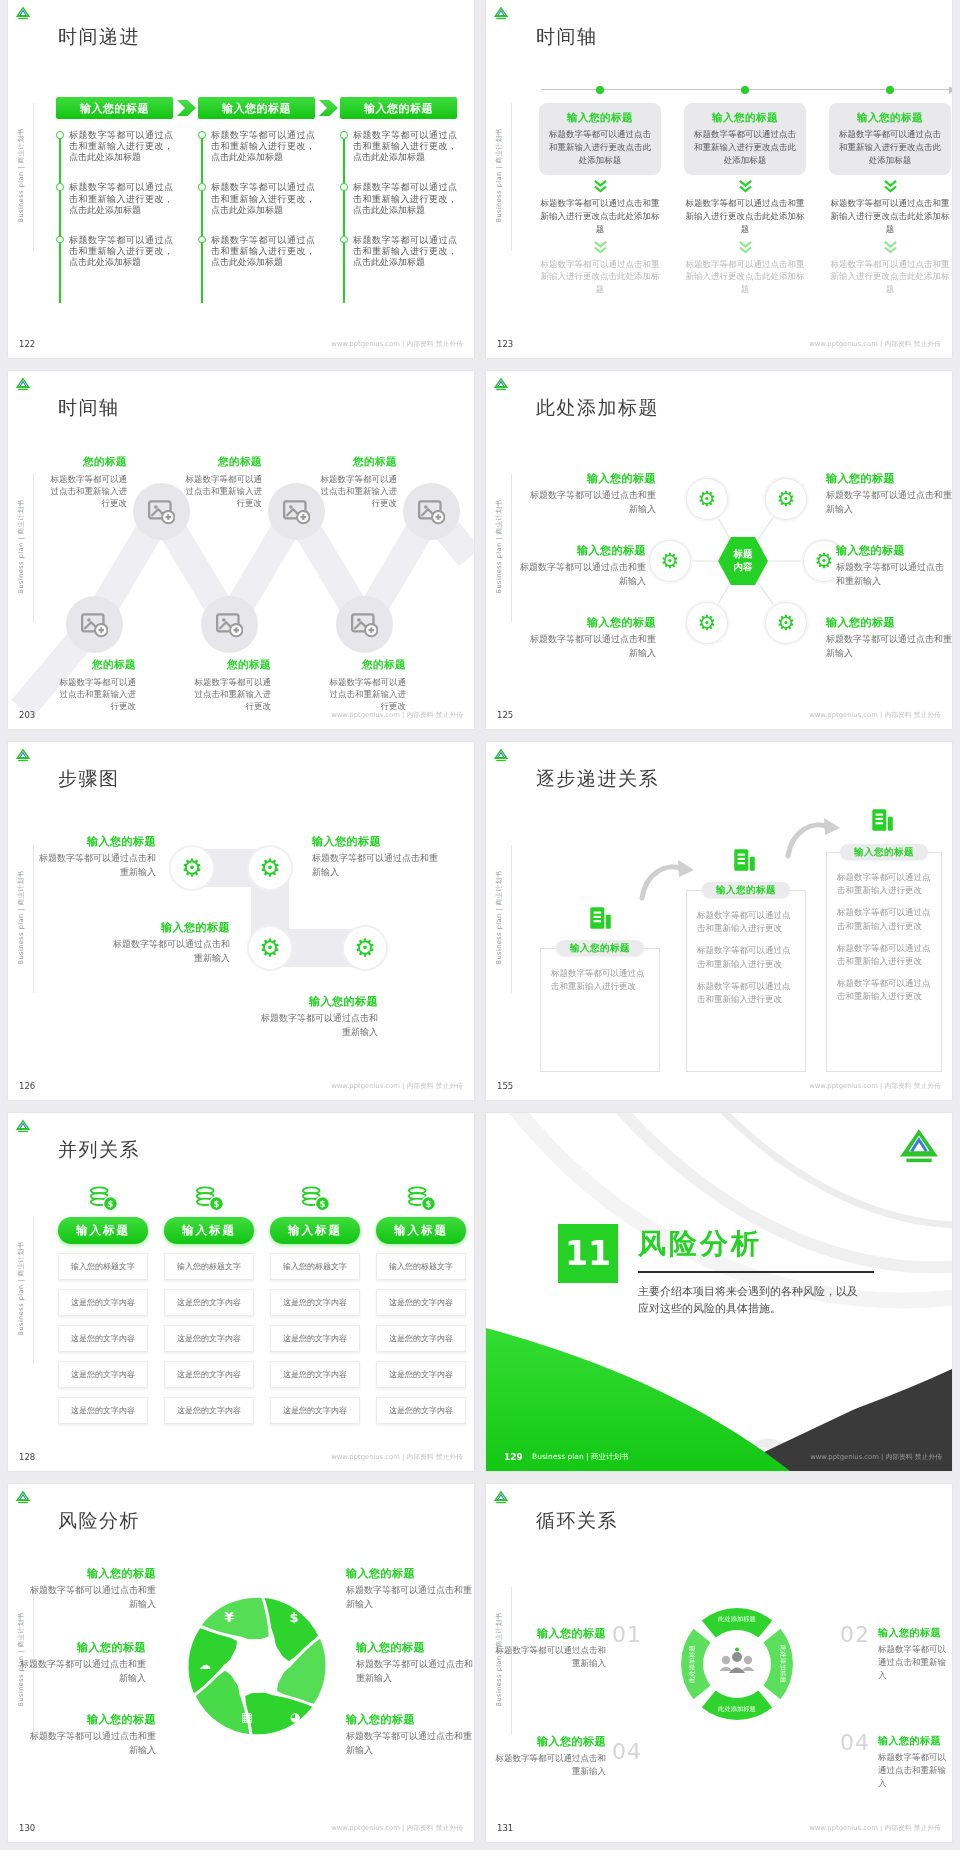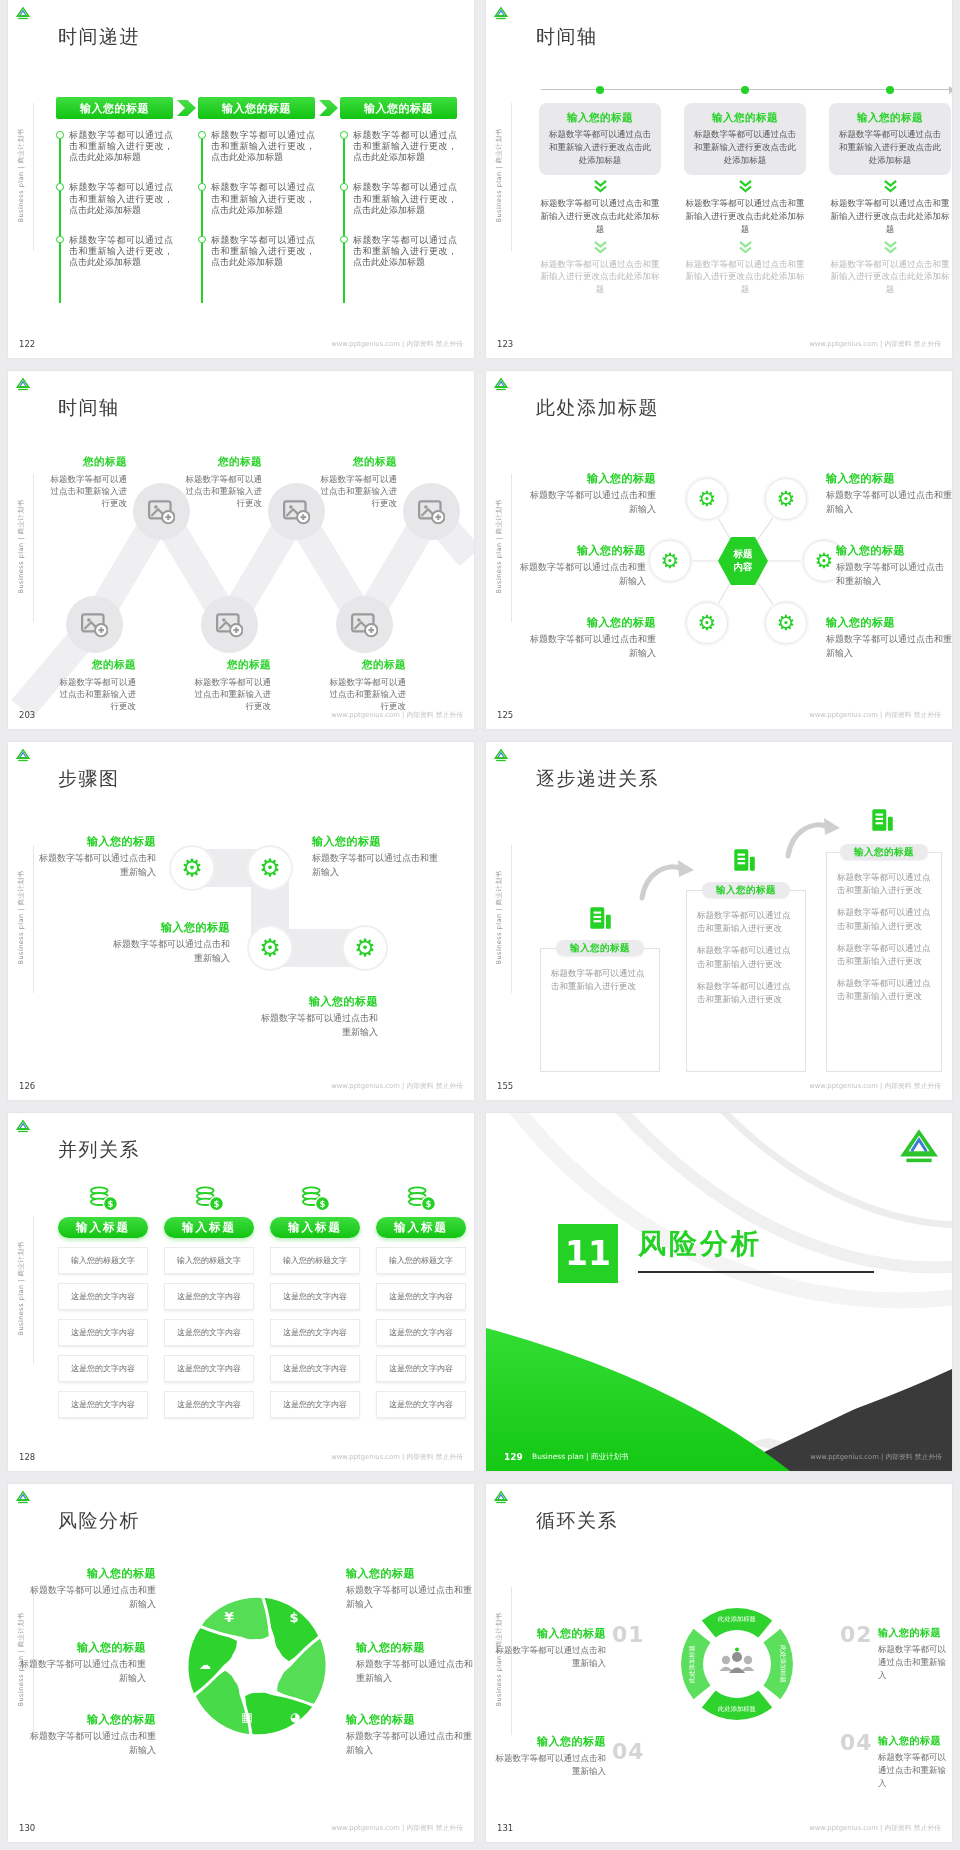--- a/index.html
+++ b/index.html
@@ -50,36 +50,36 @@
 .ra{text-align:right}
 
 .step-icon{position:absolute;width:28px;height:28px;line-height:0}
 .step-pill{position:absolute;width:88px;height:16px;border-radius:8px;background:#ebebee;color:var(--g);font-weight:bold;font-size:9.5px;display:flex;align-items:center;justify-content:center;letter-spacing:.5px;box-shadow:0 1px 2px rgba(0,0,0,.06);z-index:2}
 .step-box{position:absolute;border:1px solid #e2e2e2;background:#fff;padding:18px 10px 8px}
 .step-box p{font-size:8.5px;line-height:1.55;color:#9b9b9b;margin-bottom:9px}
 .step-arrow{position:absolute;line-height:0}
 
 .pl-col{position:absolute;top:72px;width:90px;text-align:center}
 .pl-icon{display:inline-block;margin-bottom:4px;width:32px;height:28px;line-height:0}
-.pl-pill{height:21px;border-radius:13px;background:linear-gradient(#3edd3e,#12c412);color:#fff;font-weight:bold;font-size:11.5px;display:flex;align-items:center;justify-content:center;letter-spacing:2px;box-shadow:0 2px 4px rgba(30,200,30,.35)}
+.pl-pill{height:27px;border-radius:13px;background:linear-gradient(#3edd3e,#12c412);color:#fff;font-weight:bold;font-size:11.5px;display:flex;align-items:center;justify-content:center;letter-spacing:2px;box-shadow:0 2px 4px rgba(30,200,30,.35)}
 .pl-cell{height:27px;margin-top:9px;background:#fff;border:1px solid #ebebeb;box-shadow:0 2px 2px rgba(0,0,0,.05);font-size:8px;color:#6b6b6b;display:flex;align-items:center;justify-content:center}
 
 .cov-bg{position:absolute;left:0;top:0}
 .cov-logo{position:absolute;right:12px;top:13px;width:42px;height:40px;line-height:0}
 .cov-num{position:absolute;left:72px;top:111px;width:60px;height:59px;background:var(--g);color:#fff;font-size:33px;font-weight:bold;display:flex;align-items:center;justify-content:center}
 .cov-title{position:absolute;left:152px;top:112px;font-size:28px;font-weight:bold;color:var(--g);letter-spacing:3px}
 .cov-rule{position:absolute;left:152px;top:158px;width:236px;height:1.5px;background:#2e2e2e}
 .cov-body{position:absolute;left:152px;top:170px;font-size:11px;line-height:1.55;color:#4c4c4c}
 .cov-page{position:absolute;left:18px;bottom:9px;color:#fff;font-size:9px;font-weight:bold}
 .cov-brand{position:absolute;left:46px;bottom:9px;color:#f0fff0;font-size:7.5px}
 .cov-site{position:absolute;right:10px;bottom:9px;color:#9a9a9a;font-size:6.8px}
 
 .pin-svg{position:absolute;left:171px;top:104px}
 
-.big-num{position:absolute;font-size:22px;font-weight:bold;color:#d5d5d8;letter-spacing:1px}
+.big-num{position:absolute;font-size:22px;font-weight:normal;color:#d5d5d8;letter-spacing:1px}
 .donut{position:absolute;left:193px;top:122px;width:116px;height:116px}
 .arc-lbl{position:absolute;font-size:6.3px;color:#fff;white-space:nowrap}
 </style>
 </head>
 <body>
 
 <div class="grid">
 
 <section class="slide">
   <span class="logo-sm"><svg viewBox="0 0 20 18" width="16" height="16">
@@ -557,20 +557,24 @@
   </svg>
   <span class="cov-logo"><svg viewBox="0 0 20 18" width="42" height="40">
           <polygon points="10,1 19,14 1,14" fill="#2bc42b"></polygon>
           <polygon points="10,4 15,11.5 5,11.5" fill="#fff"></polygon>
           <polyline points="6.5,11.5 10,6 13.5,11.5" fill="none" stroke="#3a7bd5" stroke-width="1.4"></polyline>
           <rect x="4" y="15" width="12" height="1.7" fill="#2bc42b"></rect>
         </svg></span>
   <div class="cov-num">11</div>
   <h1 class="cov-title">风险分析</h1>
   <i class="cov-rule"></i>
+  <div class="cov-body">
+    <div>主要介绍本项目将来会遇到的各种风险，以及</div>
+    <div>应对这些的风险的具体措施。</div>
+  </div>
   <b class="cov-page">129</b>
   <span class="cov-brand">Business plan | 商业计划书</span>
   <span class="cov-site">www.pptgenius.com | 内部资料 禁止外传</span>
 </section>
 
 <section class="slide">
   <span class="logo-sm"><svg viewBox="0 0 20 18" width="16" height="16">
           <polygon points="10,1 19,14 1,14" fill="#2bc42b"></polygon>
           <polygon points="10,4 15,11.5 5,11.5" fill="#fff"></polygon>
           <polyline points="6.5,11.5 10,6 13.5,11.5" fill="none" stroke="#3a7bd5" stroke-width="1.4"></polyline>

